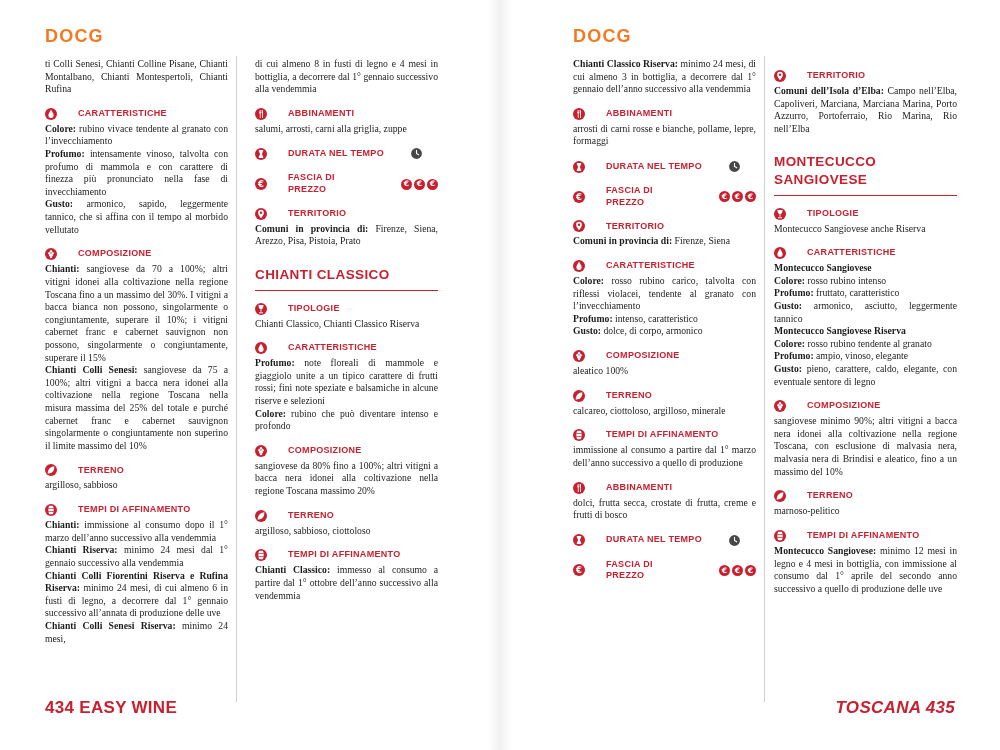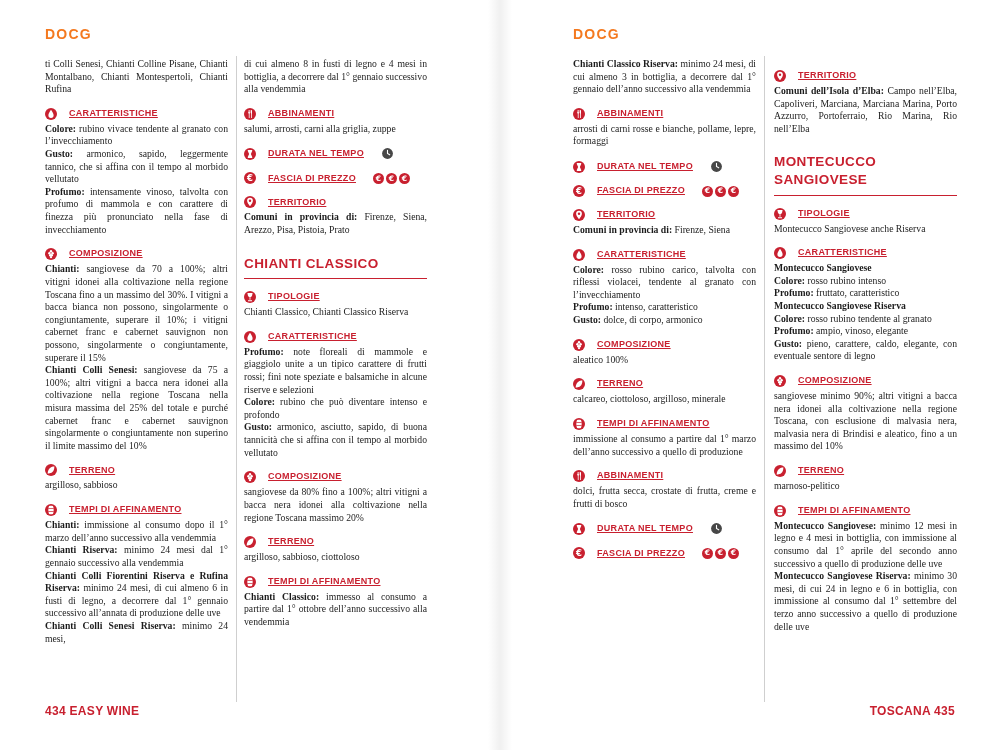--- a/index.html
+++ b/index.html
@@ -5,53 +5,53 @@
   * { margin:0; padding:0; box-sizing:border-box; }
   html,body { width:1000px; height:750px; background:#ffffff; overflow:hidden; }
   body { position:relative; font-family:"Liberation Serif", serif; color:#1c1c1c; }
 
   .gutter { position:absolute; left:488px; top:0; width:24px; height:750px;
     background:linear-gradient(to right, rgba(0,0,0,0) 0%, rgba(0,0,0,0.06) 50%, rgba(0,0,0,0) 100%); }
   .vdiv { position:absolute; top:56px; height:646px; width:1px; background:#cfcfcf; }
   #div-left { left:236px; } #div-right { left:764px; }
 
   .page-header { position:absolute; top:26px; font-family:"Liberation Sans", sans-serif;
-    font-weight:bold; font-size:14px; letter-spacing:1.2px; color:#f4791f; }
+    font-weight:bold; font-size:18px; letter-spacing:1.2px; color:#f4791f; }
   #header-left { left:45px; } #header-right { left:573px; }
 
   .col { position:absolute; top:58px; width:183px; font-size:9.7px; line-height:1.3;
     text-align:justify; }
-  #col-0-0 { left:45px; } #col-0-1 { left:244px; }
+  #col-0-0 { left:45px; } #col-0-1 { left:255px; }
   #col-1-0 { left:573px; } #col-1-1 { left:774px; }
 
   .para { margin:0; }
   .b { font-weight:bold; }
 
   .section { margin-top:12px; }
-  .section-head { display:flex; align-items:center; gap:12px; margin-bottom:3px;
+  .section-head { display:flex; align-items:center; gap:21px; margin-bottom:3px;
     font-family:"Liberation Sans", sans-serif; font-weight:bold; font-size:9px;
-    letter-spacing:.3px; color:#c8202f; text-align:left;text-decoration:underline; }
+    letter-spacing:.3px; color:#c8202f; text-align:left; }
   .dot-icon { width:12px; height:12px; min-width:12px; border-radius:50%; background:#c8202f;
     display:inline-flex; align-items:center; justify-content:center; }
   .dot-icon svg { width:12px; height:12px; display:block; }
 
   .wine-title { margin-top:18px; margin-bottom:2px; text-align:left; }
   .wine-title h2 { font-family:"Liberation Sans", sans-serif; font-weight:bold;
     font-size:13.5px; letter-spacing:.4px; color:#c8202f; }
   .wine-title .rule { margin-top:6px; height:1px; background:#c8202f; }
 
   .symbols { display:inline-flex; align-items:center; gap:2px; margin-left:5px; }
   .euro-badge { width:11px; height:11px; border-radius:50%; background:#c8202f; color:#fff;
     font-family:"DejaVu Sans", sans-serif; font-size:7.5px; font-weight:bold;
     display:inline-flex; align-items:center; justify-content:center; }
   .clock-sym svg { width:13px; height:13px; display:block; }
 
   .footer { position:absolute; bottom:32px; font-family:"Liberation Sans", sans-serif;
-    font-weight:bold; font-size:12px; color:#c8202f; letter-spacing:.3px; }
-  #footer-left { left:45px; } #footer-right { right:45px; text-align:left; }
+    font-weight:bold; font-size:17px; color:#c8202f; letter-spacing:.3px; }
+  #footer-left { left:45px; } #footer-right { right:45px; text-align:left;font-style:italic; }
 </style>
 </head>
 <body>
 
 <div class="spread">
   <div class="gutter"></div>
   <div class="vdiv" id="div-left"></div>
   <div class="vdiv" id="div-right"></div>
 
   <div class="page-header" id="header-left">DOCG</div>
@@ -62,22 +62,22 @@
       <div class="section">
         <div class="section-head">
           <span class="dot-icon">
             <svg viewBox="0 0 12 12">
               <path fill="#fff" d="M6 1.8C4.6 4 3.4 5.8 3.4 7.3a2.6 2.6 0 0 0 5.2 0C8.6 5.8 7.4 4 6 1.8z"></path>
             </svg>
           </span>
           <span>CARATTERISTICHE</span>
         </div>
         <p class="para"><span class="b">Colore:</span><span> rubino vivace tendente al granato con l’invecchiamento</span></p>
+        <p class="para"><span class="b">Profumo:</span><span> intensamente vinoso, talvolta con profumo di mammola e con carattere di finezza più pronunciato nella fase di invecchiamento</span></p>
         <p class="para"><span class="b">Gusto:</span><span> armonico, sapido, leggermente tannico, che si affina con il tempo al morbido vellutato</span></p>
-        <p class="para"><span class="b">Profumo:</span><span> intensamente vinoso, talvolta con profumo di mammola e con carattere di finezza più pronunciato nella fase di invecchiamento</span></p>
       </div>
       <div class="section">
         <div class="section-head">
           <span class="dot-icon">
             <svg viewBox="0 0 12 12" fill="#fff">
               <circle cx="6" cy="3.3" r="1.2"></circle>
               <circle cx="4.4" cy="5.3" r="1.2"></circle>
               <circle cx="7.6" cy="5.3" r="1.2"></circle>
               <circle cx="5.2" cy="7.3" r="1.2"></circle>
               <circle cx="6.8" cy="7.3" r="1.2"></circle>
@@ -194,21 +194,20 @@
         <div class="section-head">
           <span class="dot-icon">
             <svg viewBox="0 0 12 12">
               <path fill="#fff" d="M6 1.8C4.6 4 3.4 5.8 3.4 7.3a2.6 2.6 0 0 0 5.2 0C8.6 5.8 7.4 4 6 1.8z"></path>
             </svg>
           </span>
           <span>CARATTERISTICHE</span>
         </div>
         <p class="para"><span class="b">Profumo:</span><span> note floreali di mammole e giaggiolo unite a un tipico carattere di frutti rossi; fini note speziate e balsamiche in alcune riserve e selezioni</span></p>
         <p class="para"><span class="b">Colore:</span><span> rubino che può diventare intenso e profondo</span></p>
-        <p class="para"><span class="b">Gusto:</span><span> armonico, asciutto, sapido, di buona tannicità che si affina con il tempo al morbido vellutato</span></p>
       </div>
       <div class="section">
         <div class="section-head">
           <span class="dot-icon">
             <svg viewBox="0 0 12 12" fill="#fff">
               <circle cx="6" cy="3.3" r="1.2"></circle>
               <circle cx="4.4" cy="5.3" r="1.2"></circle>
               <circle cx="7.6" cy="5.3" r="1.2"></circle>
               <circle cx="5.2" cy="7.3" r="1.2"></circle>
               <circle cx="6.8" cy="7.3" r="1.2"></circle>
@@ -433,20 +432,21 @@
           <span class="dot-icon">
             <svg viewBox="0 0 12 12">
               <path fill="#fff" d="M6 1.8C4.6 4 3.4 5.8 3.4 7.3a2.6 2.6 0 0 0 5.2 0C8.6 5.8 7.4 4 6 1.8z"></path>
             </svg>
           </span>
           <span>CARATTERISTICHE</span>
         </div>
         <p class="para"><span class="b">Montecucco Sangiovese</span></p>
         <p class="para"><span class="b">Colore:</span><span> rosso rubino intenso</span></p>
         <p class="para"><span class="b">Profumo:</span><span> fruttato, caratteristico</span></p>
+        <p class="para"><span class="b">Gusto:</span><span> armonico, asciutto, leggermente tannico</span></p>
         <p class="para"><span class="b">Montecucco Sangiovese Riserva</span></p>
         <p class="para"><span class="b">Colore:</span><span> rosso rubino tendente al granato</span></p>
         <p class="para"><span class="b">Profumo:</span><span> ampio, vinoso, elegante</span></p>
         <p class="para"><span class="b">Gusto:</span><span> pieno, carattere, caldo, elegante, con eventuale sentore di legno</span></p>
       </div>
       <div class="section">
         <div class="section-head">
           <span class="dot-icon">
             <svg viewBox="0 0 12 12" fill="#fff">
               <circle cx="6" cy="3.3" r="1.2"></circle>
@@ -476,21 +476,20 @@
         <div class="section-head">
           <span class="dot-icon">
             <svg viewBox="0 0 12 12">
               <path fill="#fff" d="M4.1 2.1c-1 1.2-1 6.6 0 7.8 1.2.4 2.6.4 3.8 0 1-1.2 1-6.6 0-7.8-1.2-.4-2.6-.4-3.8 0z"></path>
               <path stroke="#c8202f" stroke-width=".7" d="M3.3 4.5h5.4M3.3 7.5h5.4"></path>
             </svg>
           </span>
           <span>TEMPI DI AFFINAMENTO</span>
         </div>
         <p class="para"><span class="b">Montecucco Sangiovese:</span><span> minimo 12 mesi in legno e 4 mesi in bottiglia, con immissione al consumo dal 1° aprile del secondo anno successivo a quello di produzione delle uve</span></p>
-        <p class="para"><span class="b">Montecucco Sangiovese Riserva:</span><span> minimo 30 mesi, di cui 24 in legno e 6 in bottiglia, con immissione al consumo dal 1° settembre del terzo anno successivo a quello di produzione delle uve</span></p>
       </div>
     </div>
 
   <div class="footer" id="footer-left">
     <span>434</span>
     <span>EASY WINE</span>
   </div>
   <div class="footer" id="footer-right">
     <span>TOSCANA</span>
     <span>435</span>

